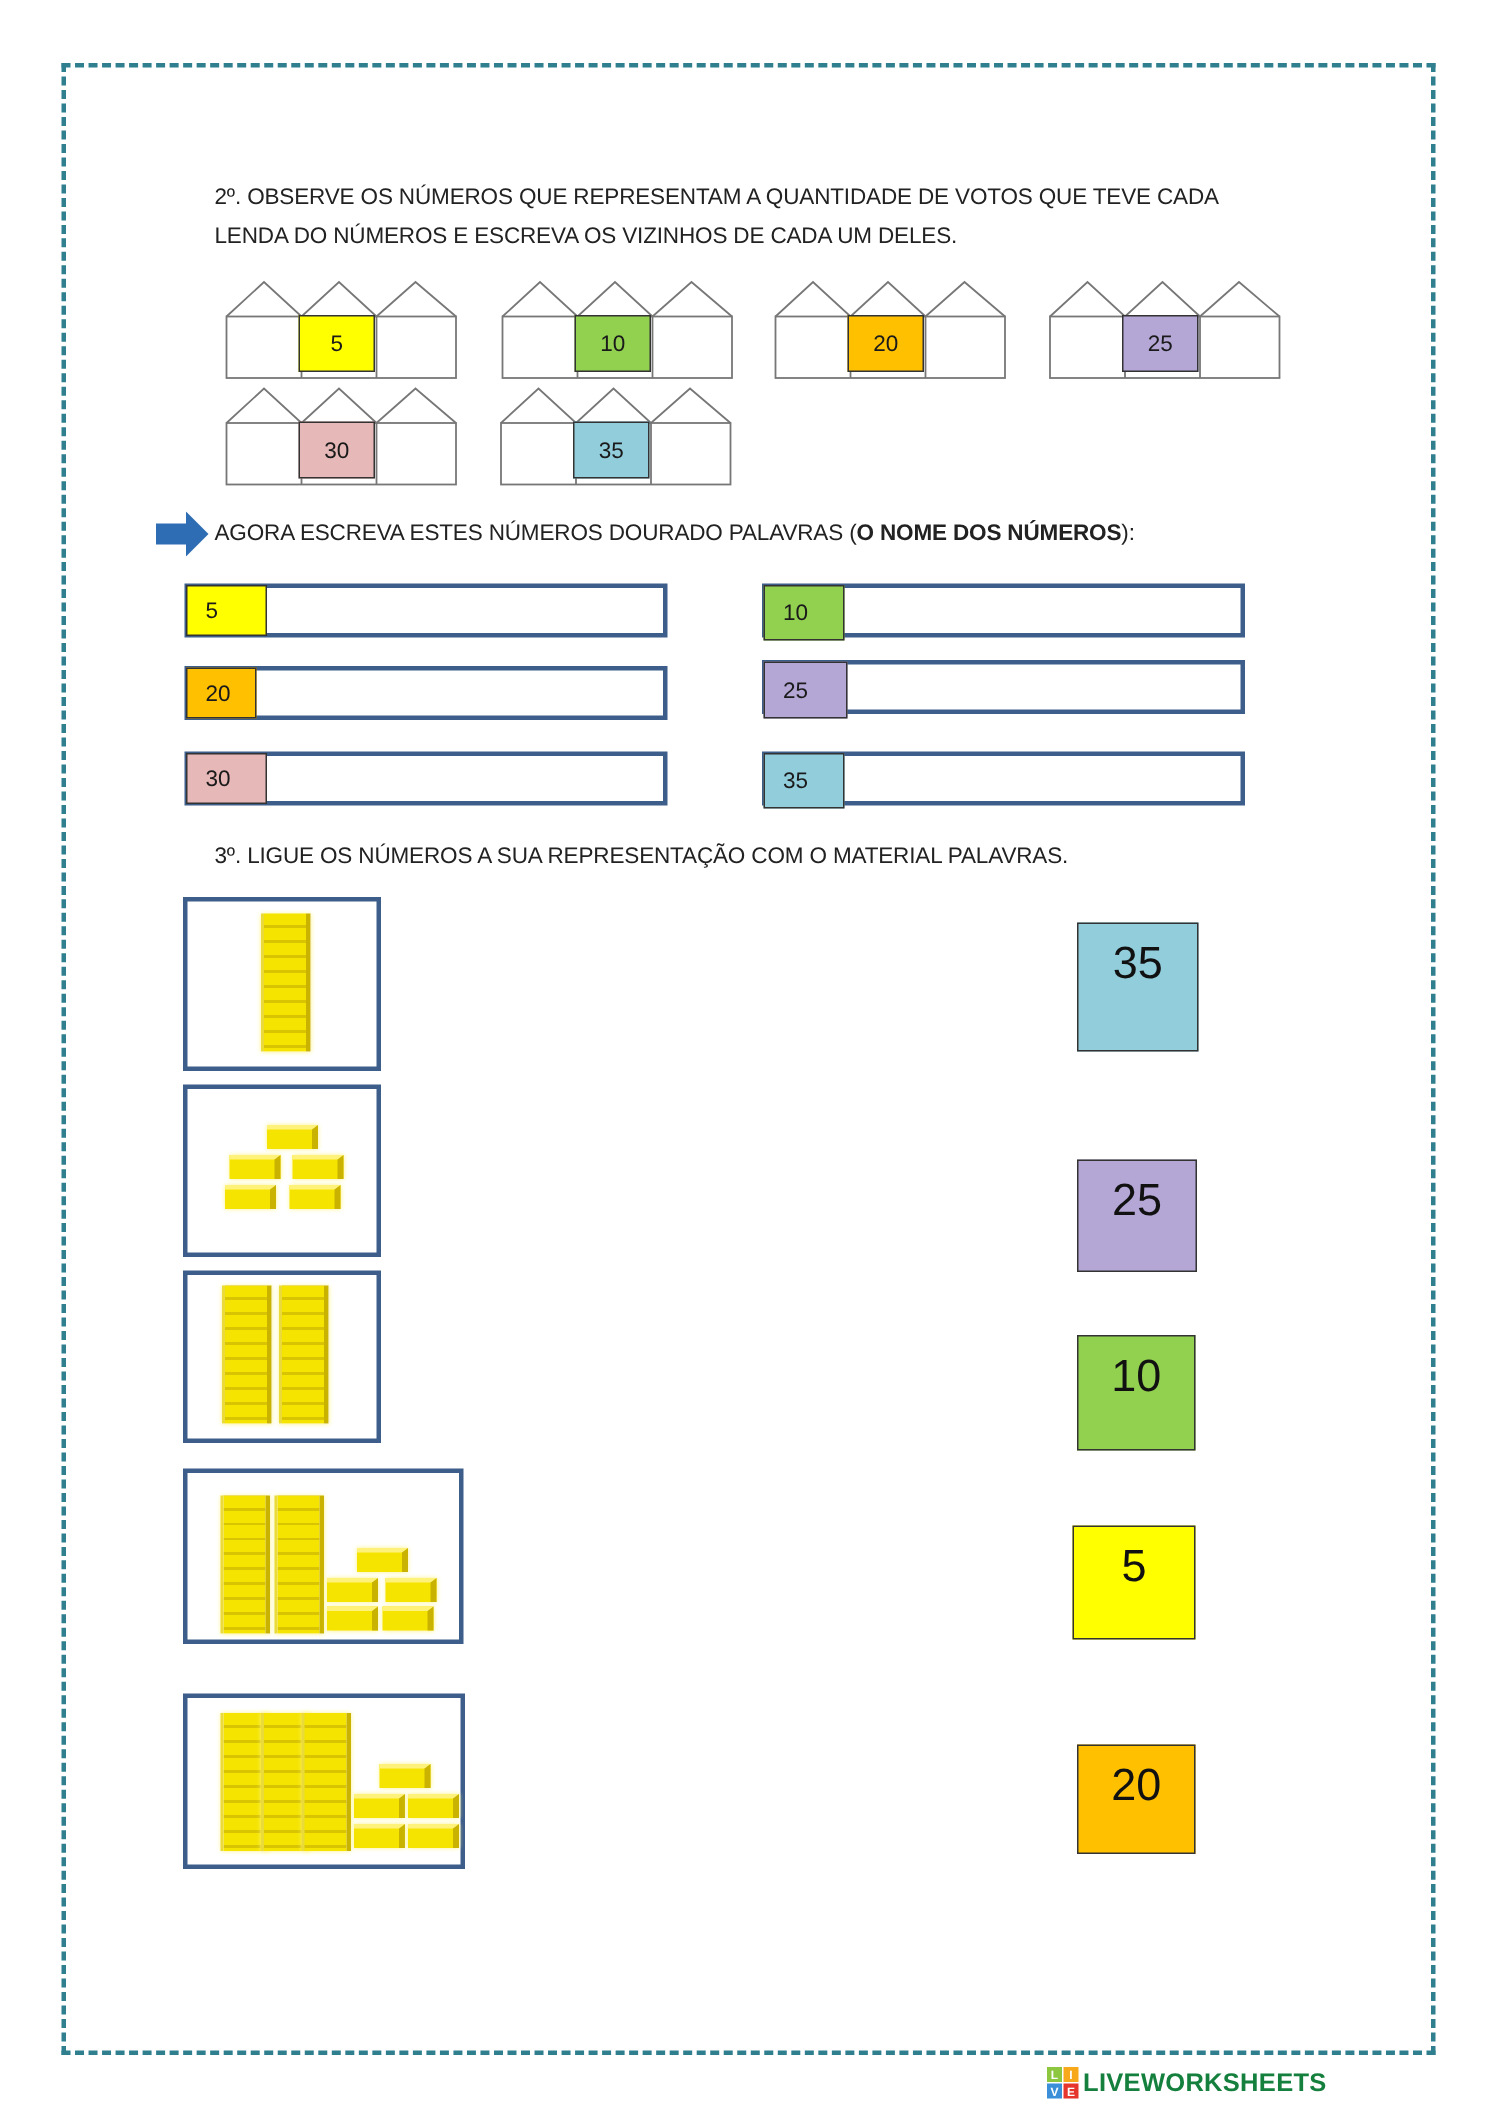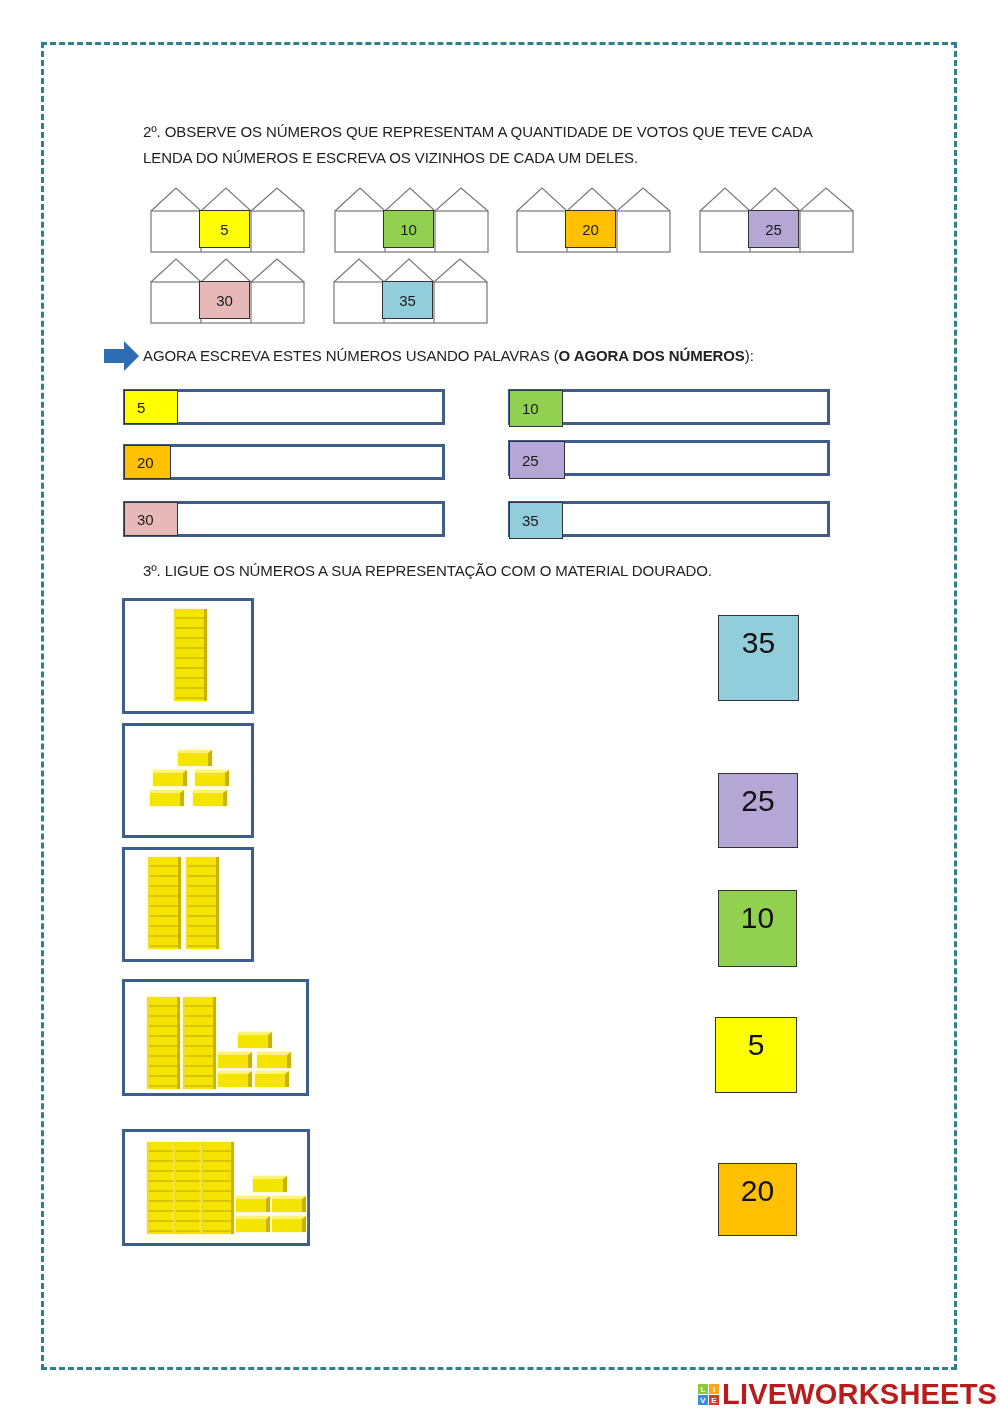--- a/index.html
+++ b/index.html
@@ -59,21 +59,21 @@
     position: absolute; border: 1px solid #333; box-sizing: border-box;
     display: flex; justify-content: center; font-size: 30px; color: #111;
   }
 
   .logo {
     position: absolute; left: 698px; top: 1378px; display: flex; align-items: center;
   }
   .logo .grid { display: grid; grid-template-columns: 10px 10px; grid-gap: 1px; margin-right: 3px; }
   .logo .grid span { width: 10px; height: 10px; font-size: 8px; color: #fff; font-weight: bold;
     display: flex; align-items: center; justify-content: center; }
-  .logo .word { font-size: 29px; font-weight: bold; color: #b91c1c; letter-spacing: 0.2px; }
+  .logo .word { font-size: 17px; font-weight: bold; color: #15803d; letter-spacing: 0.2px; }
 </style>
 </head>
 <body>
 
 <div class="frame"></div>
 
 <div class="text q2">2º. OBSERVE OS NÚMEROS QUE REPRESENTAM A QUANTIDADE DE VOTOS QUE TEVE CADA LENDA DO NÚMEROS E ESCREVA OS VIZINHOS DE CADA UM DELES.</div>
 
 <div class="house-group" style="left:150px; top:186px;">
   <svg width="156" height="68">
@@ -150,21 +150,21 @@
       </g>
     </svg>
   <div class="num-box" style="background: rgb(146, 205, 220);">
       <span>35</span>
     </div>
 </div>
 
 <svg class="arrow" width="36" height="30">
   <polygon points="0,8 20,8 20,0 35,15 20,30 20,22 0,22" fill="#2e6db4"></polygon>
 </svg>
-<div class="text agora"><span>AGORA ESCREVA ESTES NÚMEROS USANDO PALAVRAS (</span><b>O AGORA DOS NÚMEROS</b><span>):</span></div>
+<div class="text agora"><span>AGORA ESCREVA ESTES NÚMEROS DOURADO PALAVRAS (</span><b>O NOME DOS NÚMEROS</b><span>):</span></div>
 
 <div class="write-row" style="left:123px; top:389px;">
   <div class="tag" style="width: 54px; background: rgb(255, 255, 0);">
       <span>5</span>
     </div>
   <input class="answer" style="left: 52px;" value="">
 </div>
 <div class="write-row" style="left:508px; top:389px;">
   <div class="tag" style="width: 54px; height: 37px; background: rgb(146, 208, 80);">
       <span>10</span>
@@ -189,21 +189,21 @@
     </div>
   <input class="answer" style="left: 52px;" value="">
 </div>
 <div class="write-row" style="left:508px; top:501px;">
   <div class="tag" style="width: 54px; height: 37px; background: rgb(146, 205, 220);">
       <span>35</span>
     </div>
   <input class="answer" style="left: 52px;" value="">
 </div>
 
-<div class="text q3">3º. LIGUE OS NÚMEROS A SUA REPRESENTAÇÃO COM O MATERIAL DOURADO.</div>
+<div class="text q3">3º. LIGUE OS NÚMEROS A SUA REPRESENTAÇÃO COM O MATERIAL PALAVRAS.</div>
 
 <div class="blk" style="left:122px; top:598px; width:132px; height:116px;">
   <div class="rod" style="left:49px; top:8px; height:92px;"></div>
 </div>
 
 <div class="blk" style="left:122px; top:723px; width:132px; height:115px;">
   <div class="unit" style="left:53px; top:24px;"></div>
   <div class="unit" style="left:28px; top:44px;"></div>
   <div class="unit" style="left:70px; top:44px;"></div>
   <div class="unit" style="left:25px; top:64px;"></div>

